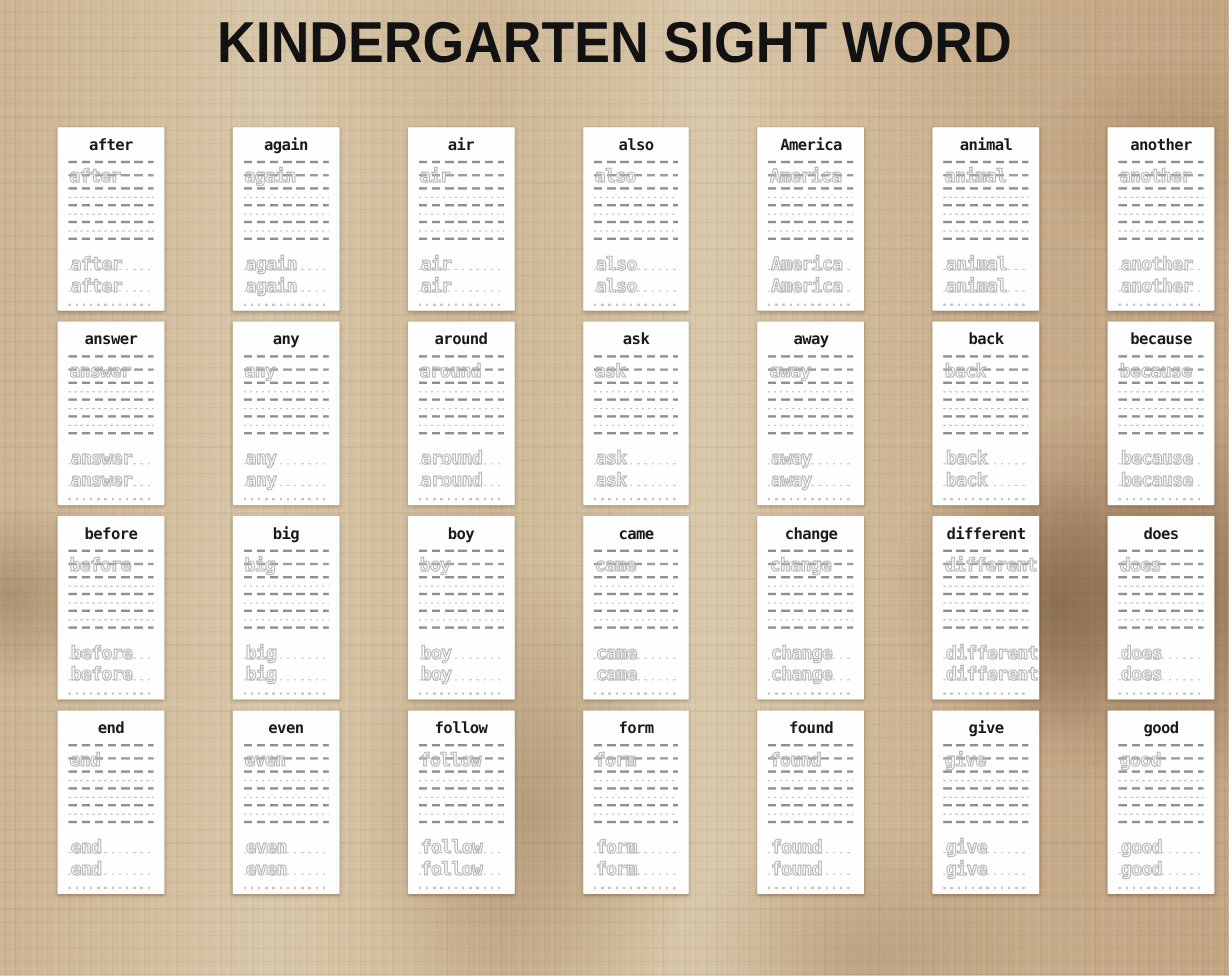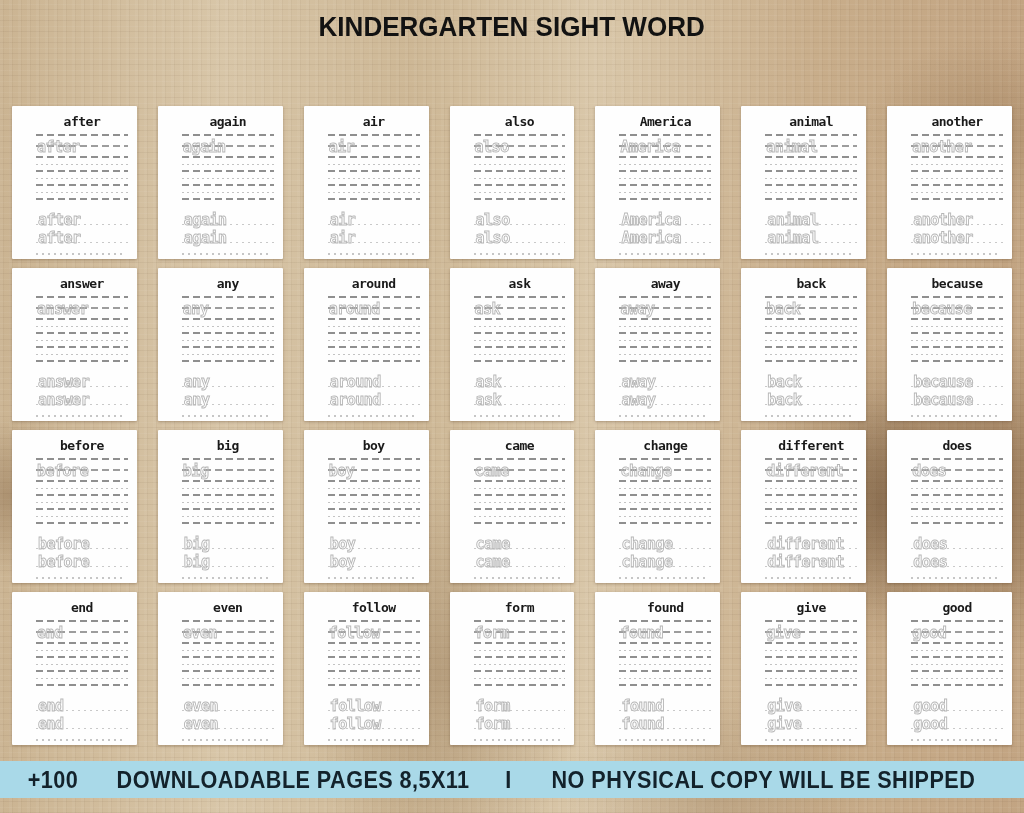--- a/index.html
+++ b/index.html
@@ -33,37 +33,38 @@
   
   .pdf-badge{position:absolute;left:12px;top:8px;width:88px;height:86px;}
   .pdf-badge svg{width:100%;height:100%;display:block;}
   .pdf-outline{stroke:var(--pdf-red);stroke-width:6;fill:#ffffff;stroke-linejoin:round;}
   .pdf-swirl{stroke:var(--pdf-red);stroke-width:5;fill:none;stroke-linecap:round;}
   .pdf-label{fill:#3c3c3c;font-family:"Liberation Sans",sans-serif;font-weight:bold;font-size:23px;}
 
   
   .main-title{
     position:absolute;left:0;right:0;top:12px;text-align:center;
-    font-weight:bold;font-size:28px;line-height:1.05;color:#121212;
+    font-weight:bold;font-size:48px;line-height:1.05;color:#121212;
     letter-spacing:0px;
   }
   .main-title span{display:inline-block;transform:scaleX(.93);transform-origin:center;}
 
   
   .grid{
     position:absolute;left:12px;right:12px;top:106px;
     display:grid;grid-template-columns:repeat(7,1fr);
     grid-template-rows:repeat(4,153px);
     column-gap:21px;row-gap:9px;
   }
   .card{
     background:#fefefe;border-radius:1px;
     box-shadow:0 1px 3px rgba(80,52,25,.35);
-    padding:7px 9px 6px 24px;overflow:hidden;
+    padding:7px 9px 6px 9px;overflow:hidden;
     font-family:"DejaVu Sans Mono","Liberation Mono",monospace;
+    margin-left:36px;
   }
   .card-word{
     text-align:center;font-weight:bold;font-size:13px;line-height:17px;color:#1a1a1a;
     letter-spacing:-0.5px;
   }
   .gl{width:100%;height:2px;margin-top:5px;}
   .gl.dash{background:repeating-linear-gradient(90deg,var(--guide-dash) 0 7px,transparent 7px 11px);}
   .gl.dot{height:1px;margin-top:6px;background:repeating-linear-gradient(90deg,var(--guide-dot) 0 2px,transparent 2px 5px);}
   .gl.first{margin-top:4px;}
   .word-row{position:relative;height:16px;margin-top:1px;}
@@ -778,20 +779,14 @@
           <span class="trace w">good</span>
         </div>
         <div class="practice-row">
           <span class="trace w">good</span>
         </div>
       </div>
       <div class="gl end-dots"></div>
     </div>
   </div>
 
-  <div class="footer-bar">
-    <span class="ft">+100</span>
-    <span class="ft">DOWNLOADABLE PAGES 8,5X11</span>
-    <span class="ft">I</span>
-    <span class="ft">NO PHYSICAL COPY WILL BE SHIPPED</span>
-  </div>
 
 </div>
 
 </body></html>

